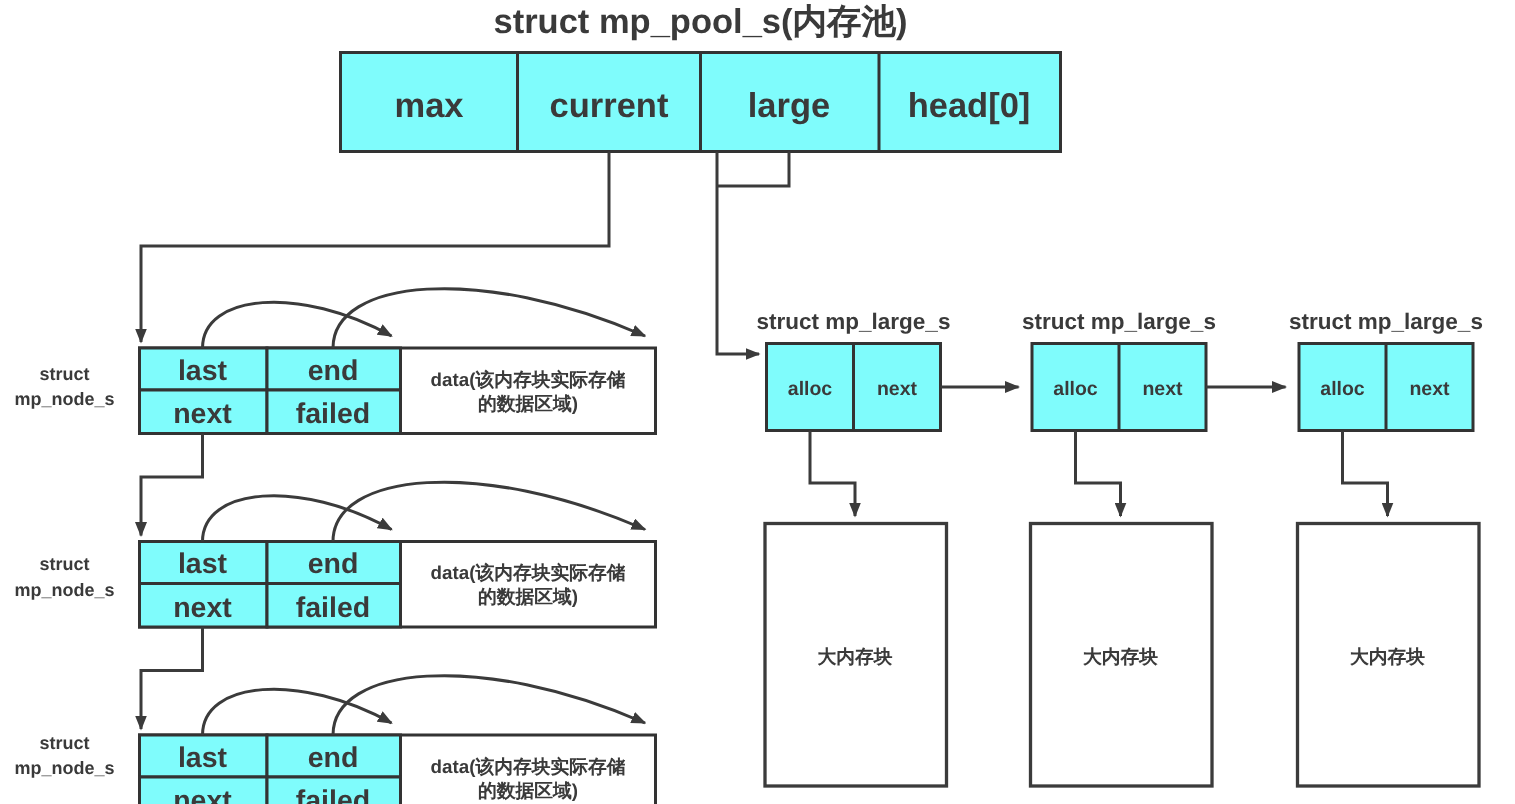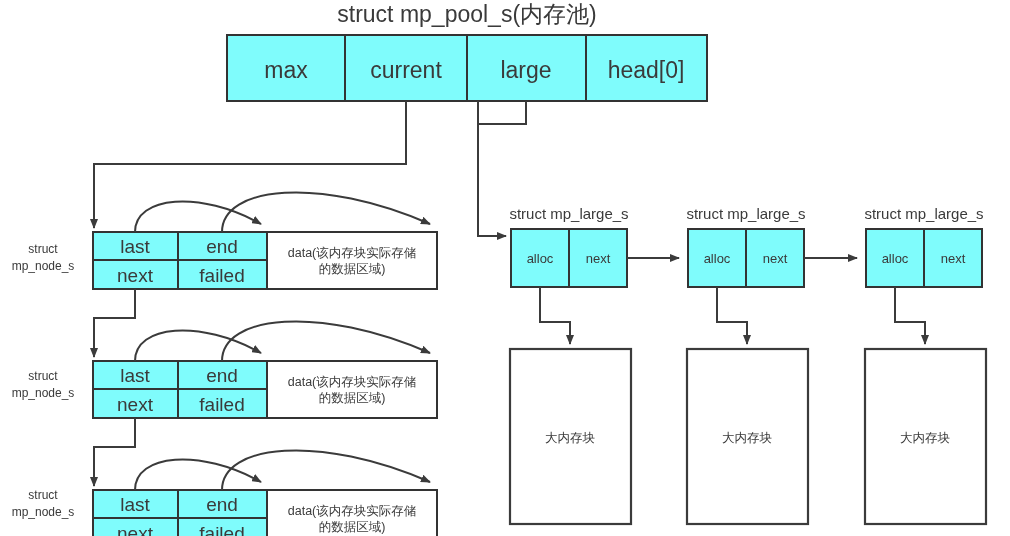--- a/index.html
+++ b/index.html
@@ -10,20 +10,21 @@
   body {
     width: 1010px;
     height: 536px;
     font-family: "Liberation Sans", "DejaVu Sans", sans-serif;
     overflow: hidden;
   }
   #diagram-root {
     position: relative;
     width: 1010px;
     height: 460px;
+    font-weight: bold;
   }
   svg.diagram {
     display: block;
     width: 1010px;
     height: 536px;
   }
   .cell-fill      { fill: #7ffcfc; stroke: #333333; stroke-width: 2; }
   .plain-fill     { fill: #ffffff; stroke: #333333; stroke-width: 2; }
   .outline-box    { fill: #ffffff; stroke: #3b3b3b; stroke-width: 2.2; }
   .divider        { stroke: #333333; stroke-width: 2; }

